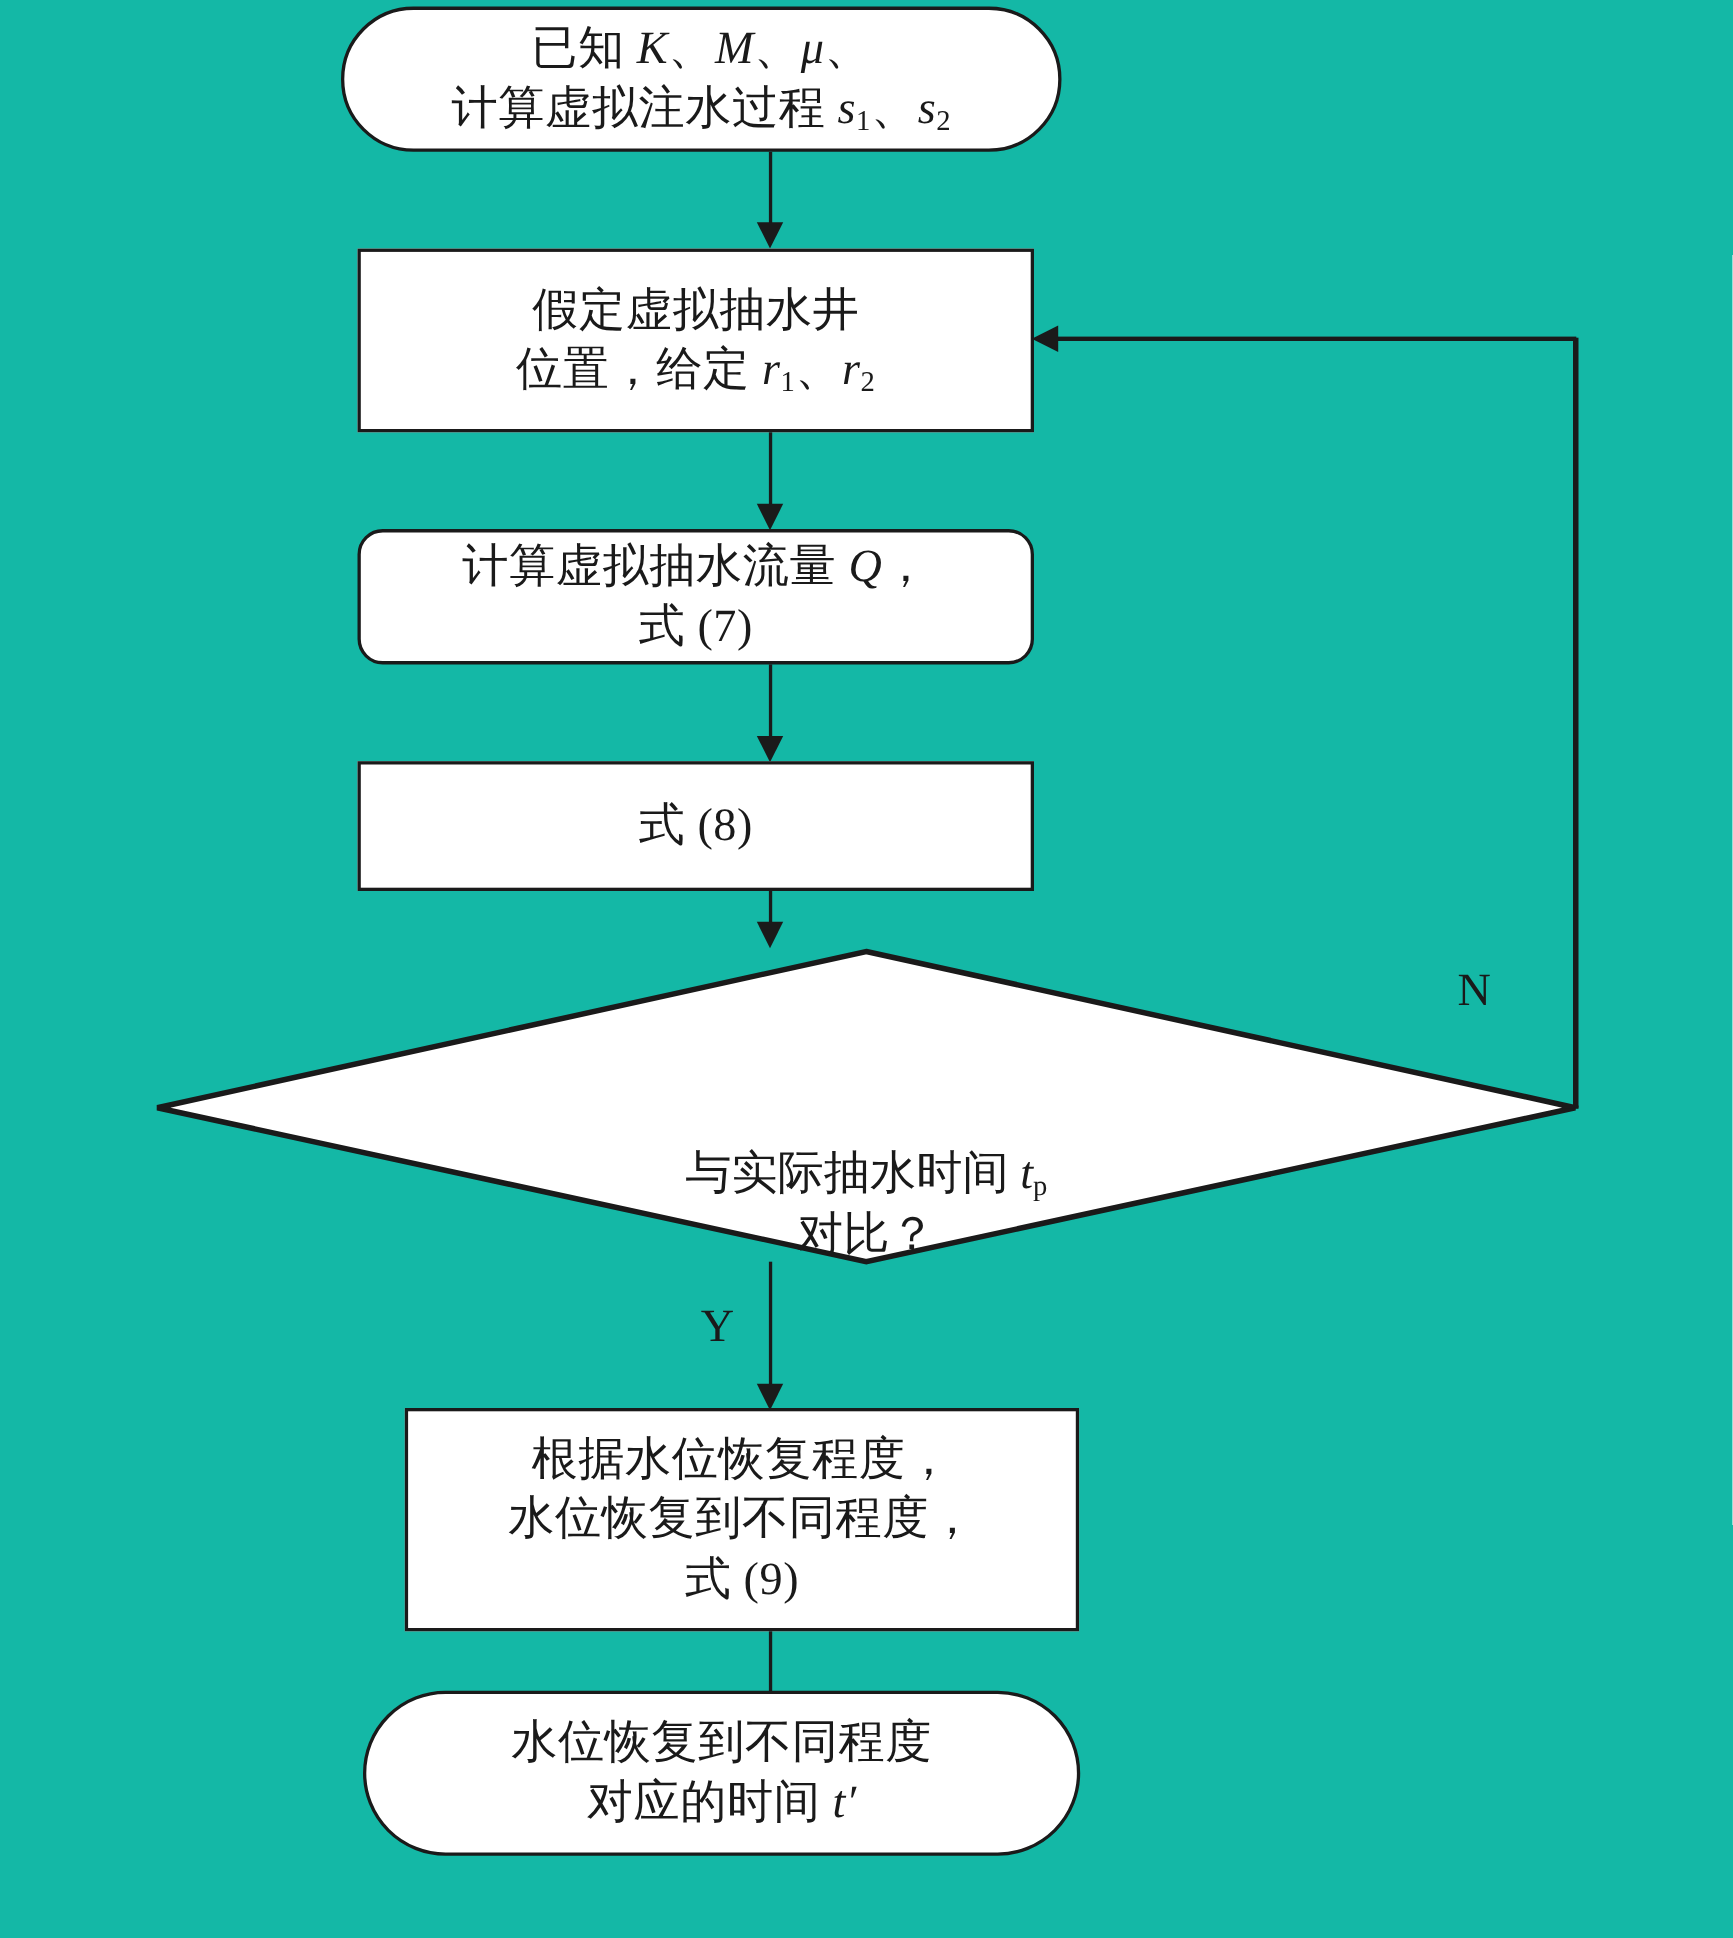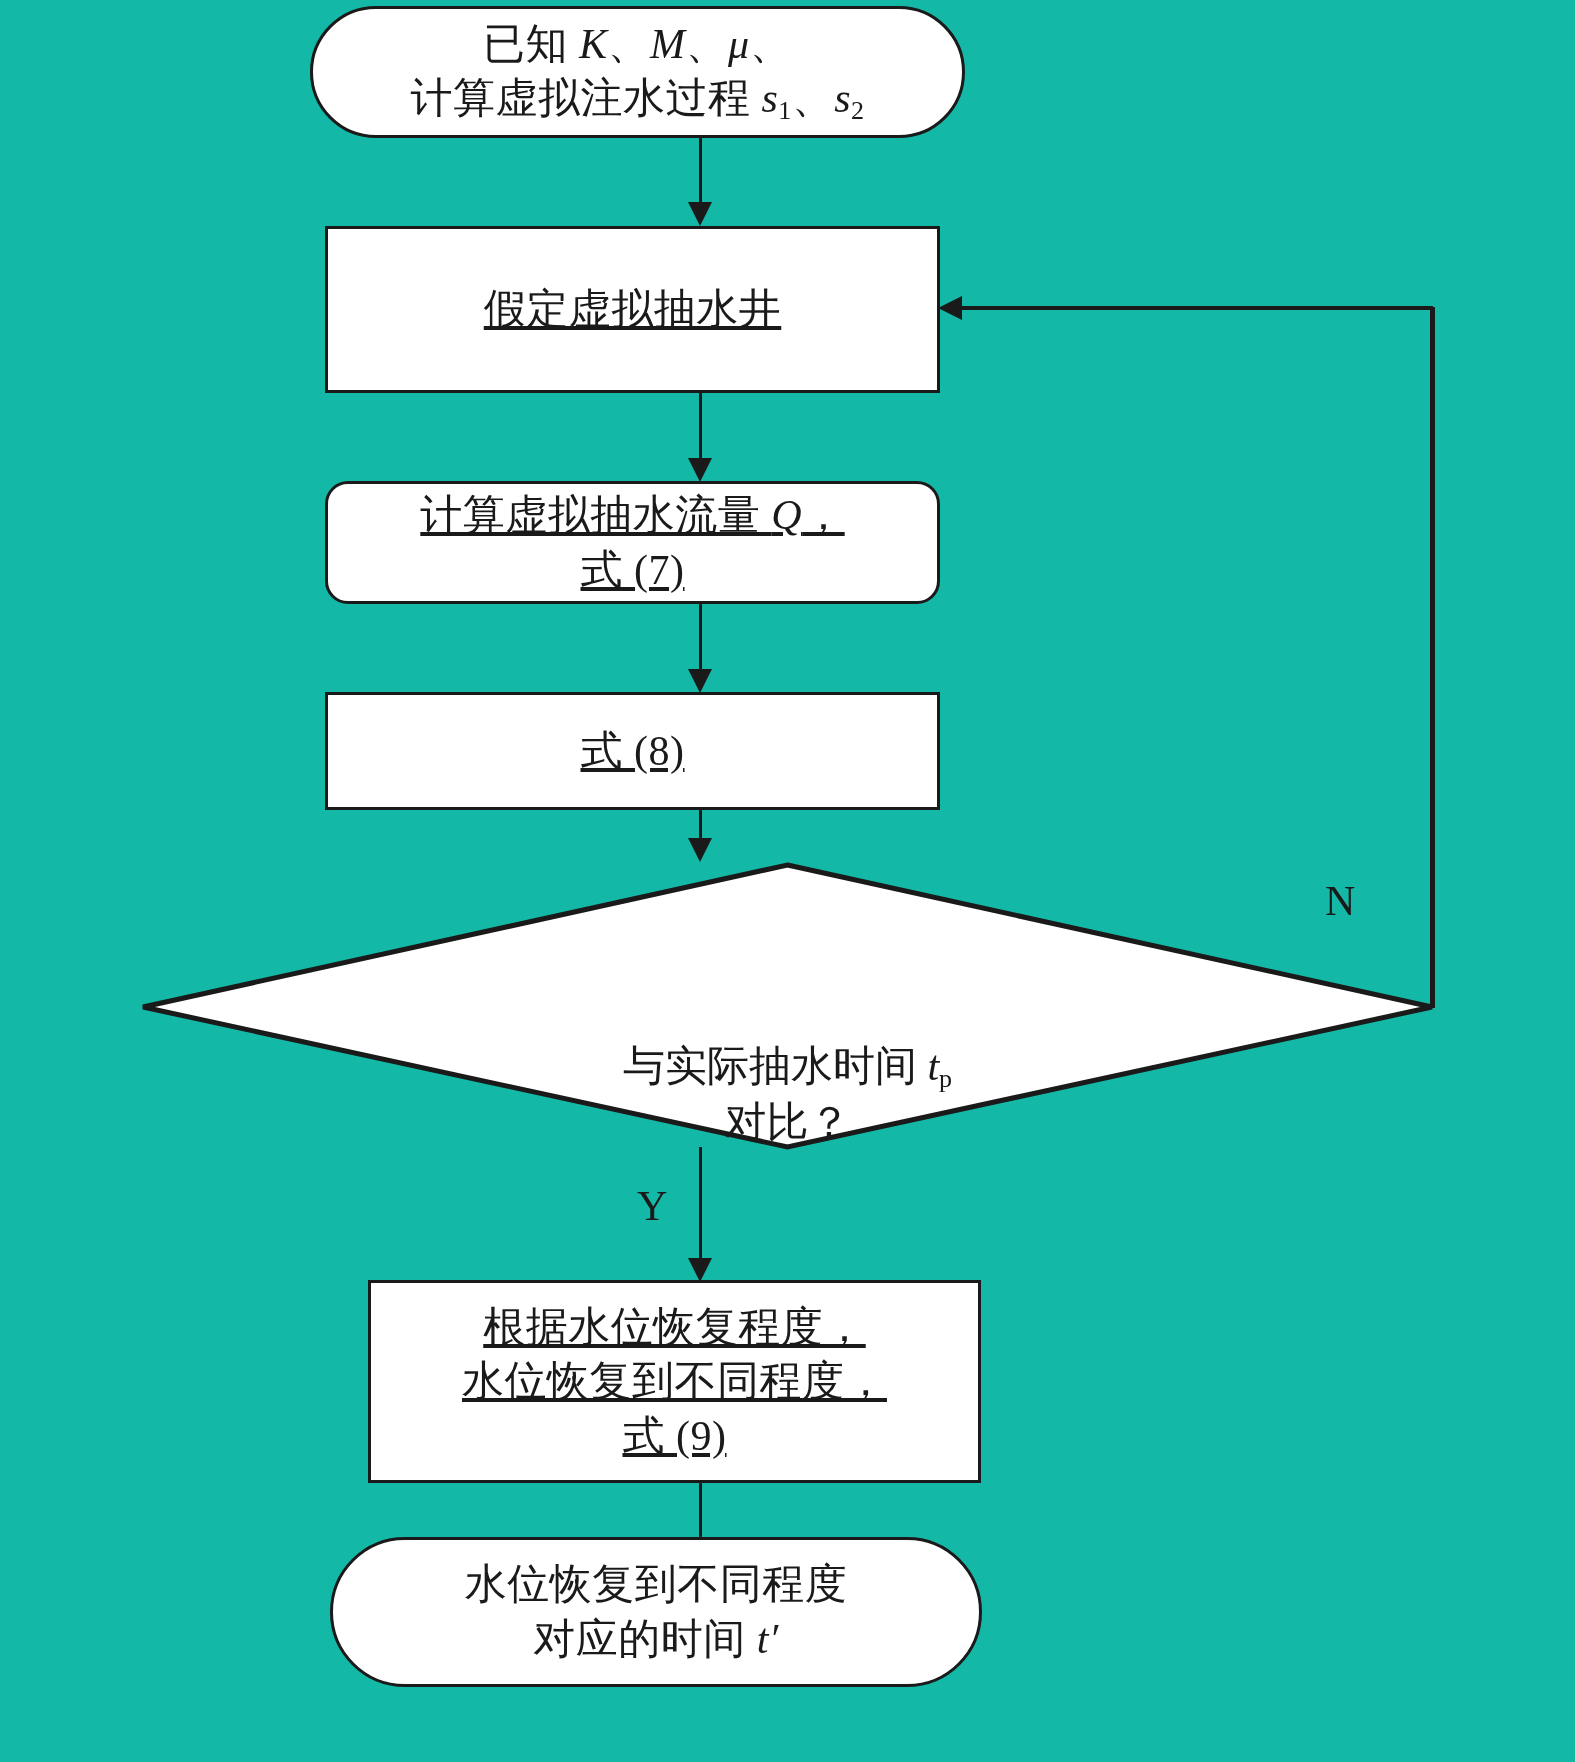--- a/index.html
+++ b/index.html
@@ -32,21 +32,20 @@
     text-align: center;
     font-size: 42px;
     line-height: 1.30;
     letter-spacing: 0.5px;
   }
   .terminator {
     border-radius: 90px;
   }
   .process {
     border-radius: 0;
-    text-decoration: underline;
   }
   .node .line {
     white-space: nowrap;
     display: block;
   }
   
   .decision-wrap {
     position: absolute;
   }
   .decision-wrap svg {
@@ -117,20 +116,21 @@
   <div class="node terminator" style="left:310px; top:6px; width:655px; height:132px;">
     <span class="line"><span>已知 </span><i class="sym">K</i><span>、</span><i class="sym">M</i><span>、</span><i class="sym">μ</i><span>、</span></span>
     <span class="line"><span>计算虚拟注水过程 </span><i class="sym">s</i><sub>1</sub><span>、</span><i class="sym">s</i><sub>2</sub></span>
   </div>
 
   <div class="conn vline" style="left:699px; top:138px; width:3px; height:70px;"></div>
   <div class="arrow-down" style="left:688px; top:202px;"></div>
 
   <div class="node process" style="left:325px; top:226px; width:615px; height:167px;">
     <span class="line">假定虚拟抽水井</span>
+    <span class="line"><span>位置，给定 </span><i class="sym">r</i><sub>1</sub><span>、</span><i class="sym">r</i><sub>2</sub></span>
   </div>
 
   <div class="conn vline" style="left:699px; top:393px; width:3px; height:72px;"></div>
   <div class="arrow-down" style="left:688px; top:458px;"></div>
 
   <div class="node process" style="left:325px; top:481px; width:615px; height:123px;border-radius:23px;">
     <span class="line"><span>计算虚拟抽水流量 </span><i class="sym">Q</i><span>，</span></span>
     <span class="line">式 (7)</span>
   </div>
 

